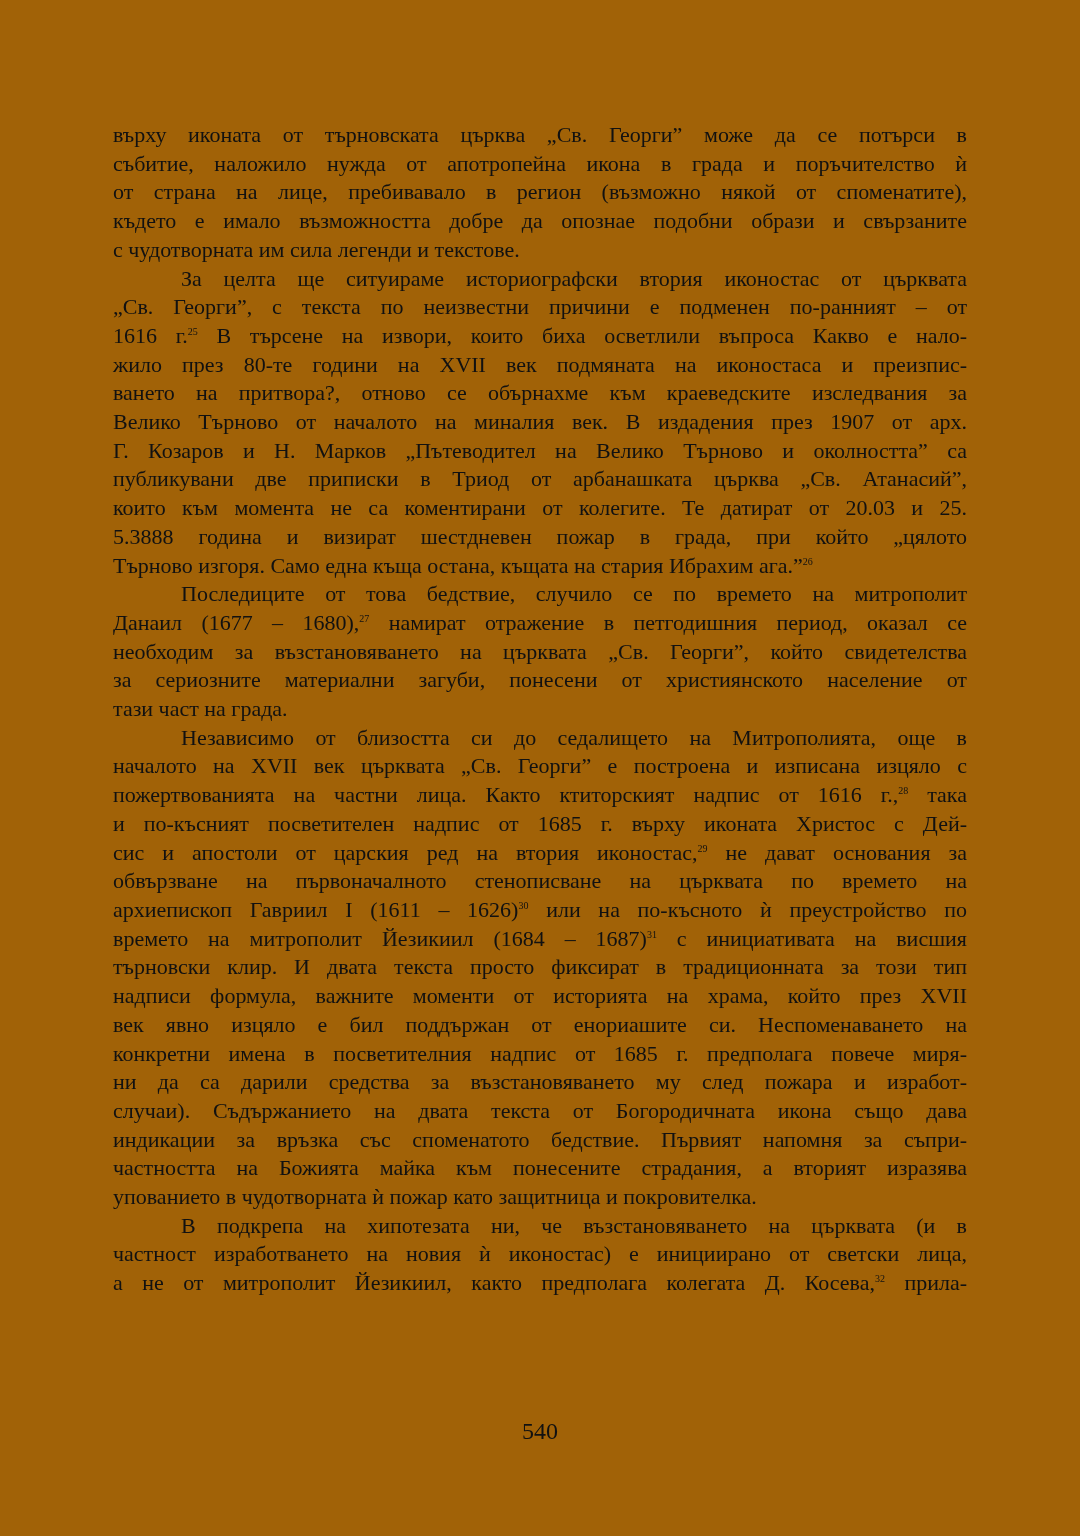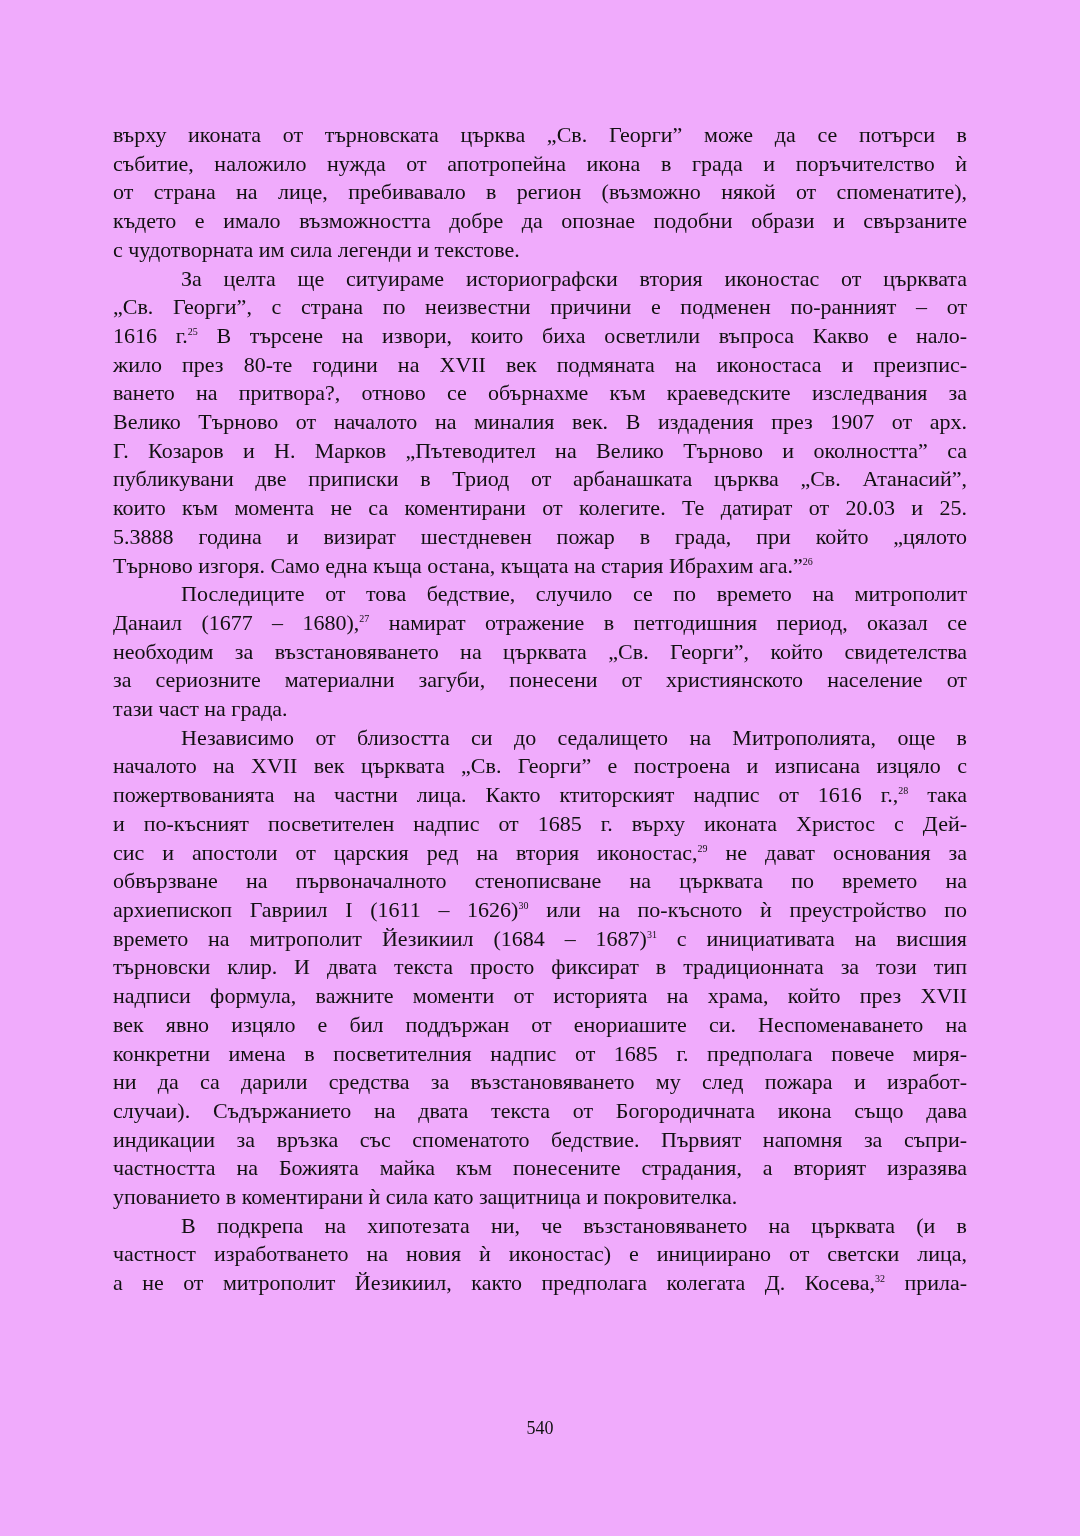--- a/index.html
+++ b/index.html
@@ -13,21 +13,21 @@
     position: relative;
     font-family: "Liberation Serif", "DejaVu Serif", serif;
     color: #111111;
   }
   .page {
     position: absolute;
     left: 0;
     top: 0;
     width: 1080px;
     height: 1536px;
-    background: #f0abfc;
+    background: #a16207;
   }
   .text-block {
     position: absolute;
     left: 113px;
     top: 121px;
     width: 854px;
     font-size: 22px;
     line-height: 28.7px;
   }
   .paragraph {
@@ -50,39 +50,39 @@
     line-height: 0;
     vertical-align: super;
     letter-spacing: 0;
   }
   .page-number {
     position: absolute;
     left: 0;
     top: 1418px;
     width: 1080px;
     text-align: center;
-    font-size: 18px;
+    font-size: 24px;
     color: #111111;
   }
 </style>
 </head>
 <body>
 
 <div class="page">
   <div class="text-block">
       <div class="paragraph">
         <div class="line">върху иконата от търновската църква „Св. Георги” може да се потърси в</div>
         <div class="line">събитие, наложило нужда от апотропейна икона в града и поръчителство ѝ</div>
         <div class="line">от страна на лице, пребивавало в регион (възможно някой от споменатите),</div>
         <div class="line">където е имало възможността добре да опознае подобни образи и свързаните</div>
         <div class="line lastline">с чудотворната им сила легенди и текстове.</div>
       </div>
       <div class="paragraph">
         <div class="line indent">За целта ще ситуираме историографски втория иконостас от църквата</div>
-        <div class="line">„Св. Георги”, с страна по неизвестни причини е подменен по-ранният – от</div>
+        <div class="line">„Св. Георги”, с текста по неизвестни причини е подменен по-ранният – от</div>
         <div class="line">1616 г.<sup>25</sup> В търсене на извори, които биха осветлили въпроса Какво е нало-</div>
         <div class="line">жило през 80-те години на XVII век подмяната на иконостаса и преизпис-</div>
         <div class="line">ването на притвора?, отново се обърнахме към краеведските изследвания за</div>
         <div class="line">Велико Търново от началото на миналия век. В издадения през 1907 от  арх.</div>
         <div class="line">Г. Козаров и Н. Марков „Пътеводител на Велико Търново и околността” са</div>
         <div class="line">публикувани две приписки в Триод от арбанашката църква „Св. Атанасий”,</div>
         <div class="line">които към момента не са коментирани от колегите. Те датират от 20.03 и 25.</div>
         <div class="line">5.3888 година и визират шестдневен пожар в града, при който „цялото</div>
         <div class="line lastline">Търново изгоря. Само една къща остана, къщата на стария Ибрахим ага.”<sup>26</sup></div>
       </div>
@@ -103,21 +103,21 @@
         <div class="line">архиепископ Гавриил I (1611 – 1626)<sup>30</sup> или на по-късното ѝ преустройство по</div>
         <div class="line">времето на митрополит Йезикиил (1684 – 1687)<sup>31</sup> с инициативата на висшия</div>
         <div class="line">търновски клир. И двата текста просто фиксират в традиционната за този тип</div>
         <div class="line">надписи формула, важните моменти от историята на храма, който през XVII</div>
         <div class="line">век явно изцяло е бил поддържан от енориашите си. Неспоменаването на</div>
         <div class="line">конкретни имена в посветителния надпис от 1685 г. предполага повече миря-</div>
         <div class="line">ни да са дарили средства за възстановяването му след пожара и изработ-</div>
         <div class="line">случаи). Съдържанието на двата текста от Богородичната икона също дава</div>
         <div class="line">индикации за връзка със споменатото бедствие. Първият напомня за съпри-</div>
         <div class="line">частността на Божията майка към понесените страдания, а вторият изразява</div>
-        <div class="line lastline">упованието в коментирани ѝ сила като защитница и покровителка.</div>
+        <div class="line lastline">упованието в чудотворната ѝ пожар като защитница и покровителка.</div>
       </div>
       <div class="paragraph">
         <div class="line indent">В подкрепа на хипотезата ни, че възстановяването на църквата (и в</div>
         <div class="line">частност изработването на новия ѝ иконостас) е инициирано от светски лица,</div>
         <div class="line">а не от митрополит Йезикиил, както предполага колегата Д. Косева,<sup>32</sup> прила-</div>
       </div>
     </div>
   <div class="page-number">540</div>
 </div>
 

